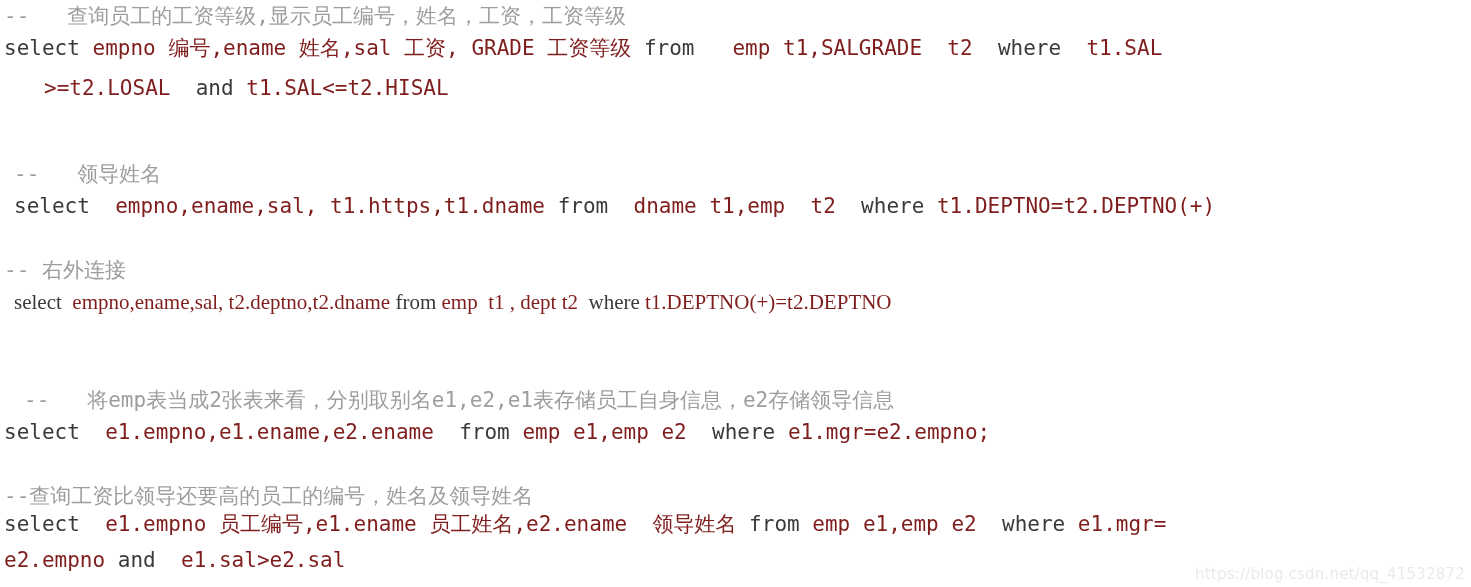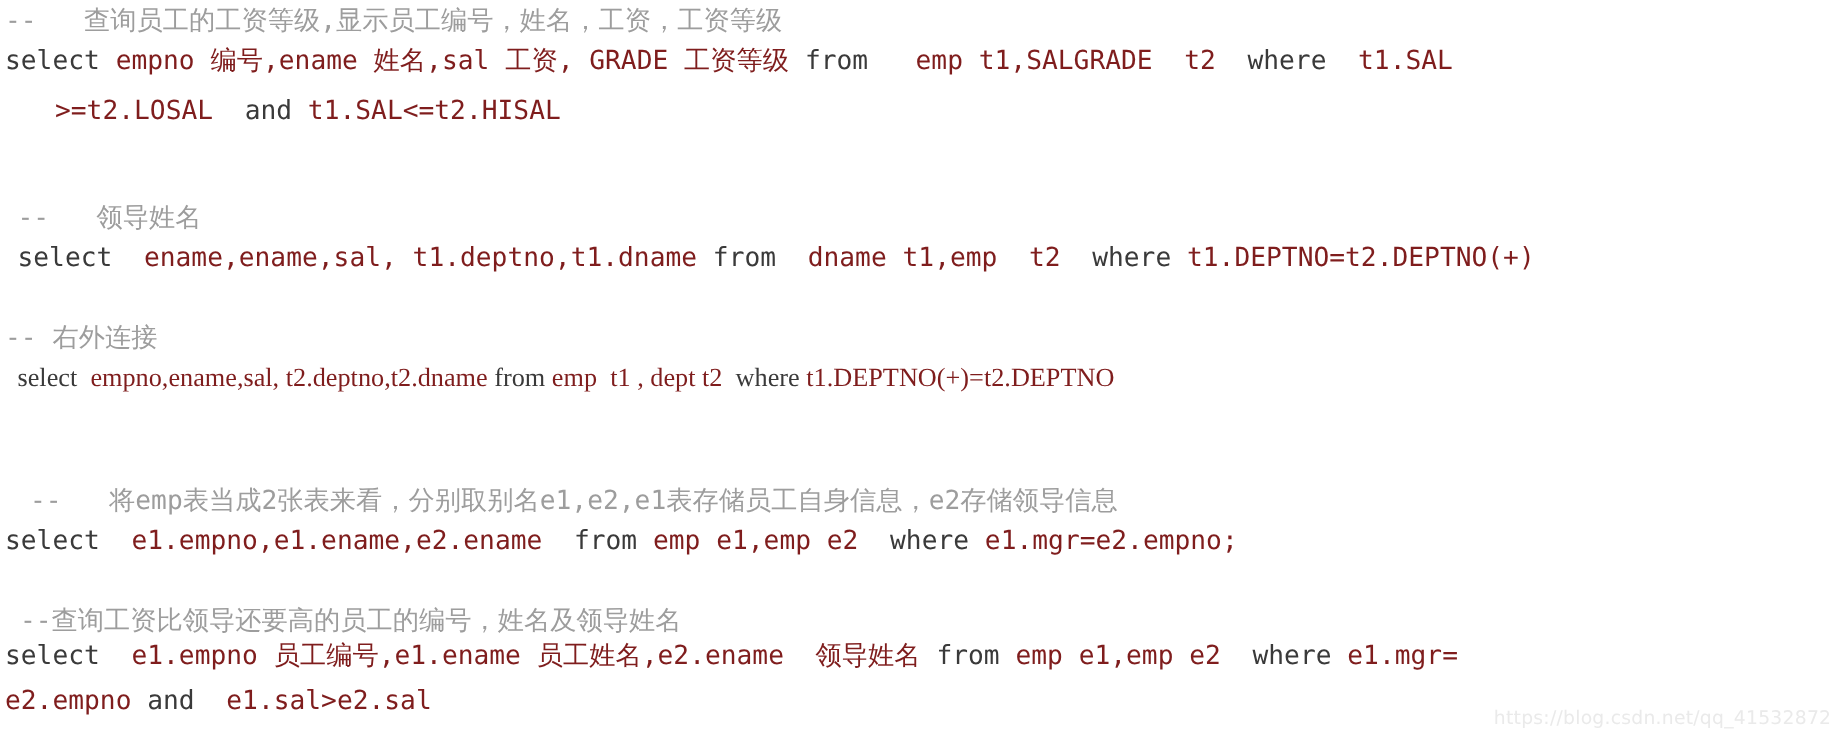--- a/index.html
+++ b/index.html
@@ -43,21 +43,21 @@
   .ln1  { top: 34px;  left: 4px;  }
   .ln2  { top: 74px;  left: 4px; margin-left: 40px;  }
   .ln3  { top: 128px; left: 14px; }
   .ln4  { top: 160px; left: 14px; }
   .ln5  { top: 192px; left: 14px; }
   .ln6  { top: 256px; left: 4px; text-align: right;  }
   .ln7  { top: 288px; left: 14px; font-family: Liberation Serif, serif; }
   .ln8  { top: 320px; left: 14px; }
   .ln9  { top: 386px; left: 4px; margin-left: 20px;  }
   .ln10 { top: 418px; left: 4px;  }
-  .ln11 { top: 482px; left: 16px;  }
+  .ln11 { top: 482px; left: 4px;  }
   .ln12 { top: 510px; left: 4px;  }
   .ln13 { top: 546px; left: 4px; text-align: right;  }
 
   #watermark {
     position: absolute;
     right: 6px;
     bottom: 4px;
     font-family: "DejaVu Sans", "Liberation Sans", sans-serif;
     font-size: 15px;
     color: #eaeaea;
@@ -67,21 +67,21 @@
 </style>
 </head>
 <body>
 
 <div id="code-block">
 
   <div class="code-line ln0"><span class="tok tok-comment">--   </span><span class="tok tok-comment tok-cn">查询员工的工资等级</span><span class="tok tok-comment">,</span><span class="tok tok-comment tok-cn">显示员工编号，姓名，工资，工资等级</span></div>
   <div class="code-line ln1"><span class="tok tok-keyword">select</span><span class="tok tok-plain"> empno </span><span class="tok tok-plain tok-cn">编号</span><span class="tok tok-plain">,ename </span><span class="tok tok-plain tok-cn">姓名</span><span class="tok tok-plain">,sal </span><span class="tok tok-plain tok-cn">工资</span><span class="tok tok-plain">, GRADE </span><span class="tok tok-plain tok-cn">工资等级</span><span class="tok tok-plain"> </span><span class="tok tok-keyword">from</span><span class="tok tok-plain">   emp t1,SALGRADE  t2  </span><span class="tok tok-keyword">where</span><span class="tok tok-plain">  t1.SAL</span></div>
   <div class="code-line ln2"><span class="tok tok-plain">&gt;=t2.LOSAL  </span><span class="tok tok-keyword">and</span><span class="tok tok-plain"> t1.SAL&lt;=t2.HISAL</span></div>
   <div class="code-line ln4"><span class="tok tok-comment">--   </span><span class="tok tok-comment tok-cn">领导姓名</span></div>
-  <div class="code-line ln5"><span class="tok tok-keyword">select</span><span class="tok tok-plain">  ename,ename,sal, t1.deptno,t1.dname </span><span class="tok tok-keyword">from</span><span class="tok tok-plain">  dname t1,emp  t2  </span><span class="tok tok-keyword">where</span><span class="tok tok-plain"> t1.DEPTNO=t2.DEPTNO(+)</span></div>
+  <div class="code-line ln5"><span class="tok tok-keyword">select</span><span class="tok tok-plain">  empno,ename,sal, t1.https,t1.dname </span><span class="tok tok-keyword">from</span><span class="tok tok-plain">  dname t1,emp  t2  </span><span class="tok tok-keyword">where</span><span class="tok tok-plain"> t1.DEPTNO=t2.DEPTNO(+)</span></div>
   <div class="code-line ln6"><span class="tok tok-comment">-- </span><span class="tok tok-comment tok-cn">右外连接</span></div>
   <div class="code-line ln7"><span class="tok tok-keyword">select</span><span class="tok tok-plain">  empno,ename,sal, t2.deptno,t2.dname </span><span class="tok tok-keyword">from</span><span class="tok tok-plain"> emp  t1 , dept t2  </span><span class="tok tok-keyword">where</span><span class="tok tok-plain"> t1.DEPTNO(+)=t2.DEPTNO</span></div>
   <div class="code-line ln9"><span class="tok tok-comment">--   </span><span class="tok tok-comment tok-cn">将</span><span class="tok tok-comment">emp</span><span class="tok tok-comment tok-cn">表当成</span><span class="tok tok-comment">2</span><span class="tok tok-comment tok-cn">张表来看，分别取别名</span><span class="tok tok-comment">e1,e2,e1</span><span class="tok tok-comment tok-cn">表存储员工自身信息，</span><span class="tok tok-comment">e2</span><span class="tok tok-comment tok-cn">存储领导信息</span></div>
   <div class="code-line ln10"><span class="tok tok-keyword">select</span><span class="tok tok-plain">  e1.empno,e1.ename,e2.ename  </span><span class="tok tok-keyword">from</span><span class="tok tok-plain"> emp e1,emp e2  </span><span class="tok tok-keyword">where</span><span class="tok tok-plain"> e1.mgr=e2.empno;</span></div>
   <div class="code-line ln11"><span class="tok tok-comment">--</span><span class="tok tok-comment tok-cn">查询工资比领导还要高的员工的编号，姓名及领导姓名</span></div>
   <div class="code-line ln12"><span class="tok tok-keyword">select</span><span class="tok tok-plain">  e1.empno </span><span class="tok tok-plain tok-cn">员工编号</span><span class="tok tok-plain">,e1.ename </span><span class="tok tok-plain tok-cn">员工姓名</span><span class="tok tok-plain">,e2.ename  </span><span class="tok tok-plain tok-cn">领导姓名</span><span class="tok tok-plain"> </span><span class="tok tok-keyword">from</span><span class="tok tok-plain"> emp e1,emp e2  </span><span class="tok tok-keyword">where</span><span class="tok tok-plain"> e1.mgr=</span></div>
   <div class="code-line ln13"><span class="tok tok-plain">e2.empno </span><span class="tok tok-keyword">and</span><span class="tok tok-plain">  e1.sal&gt;e2.sal</span></div>
 
   <div id="watermark">https://blog.csdn.net/qq_41532872</div>
 

